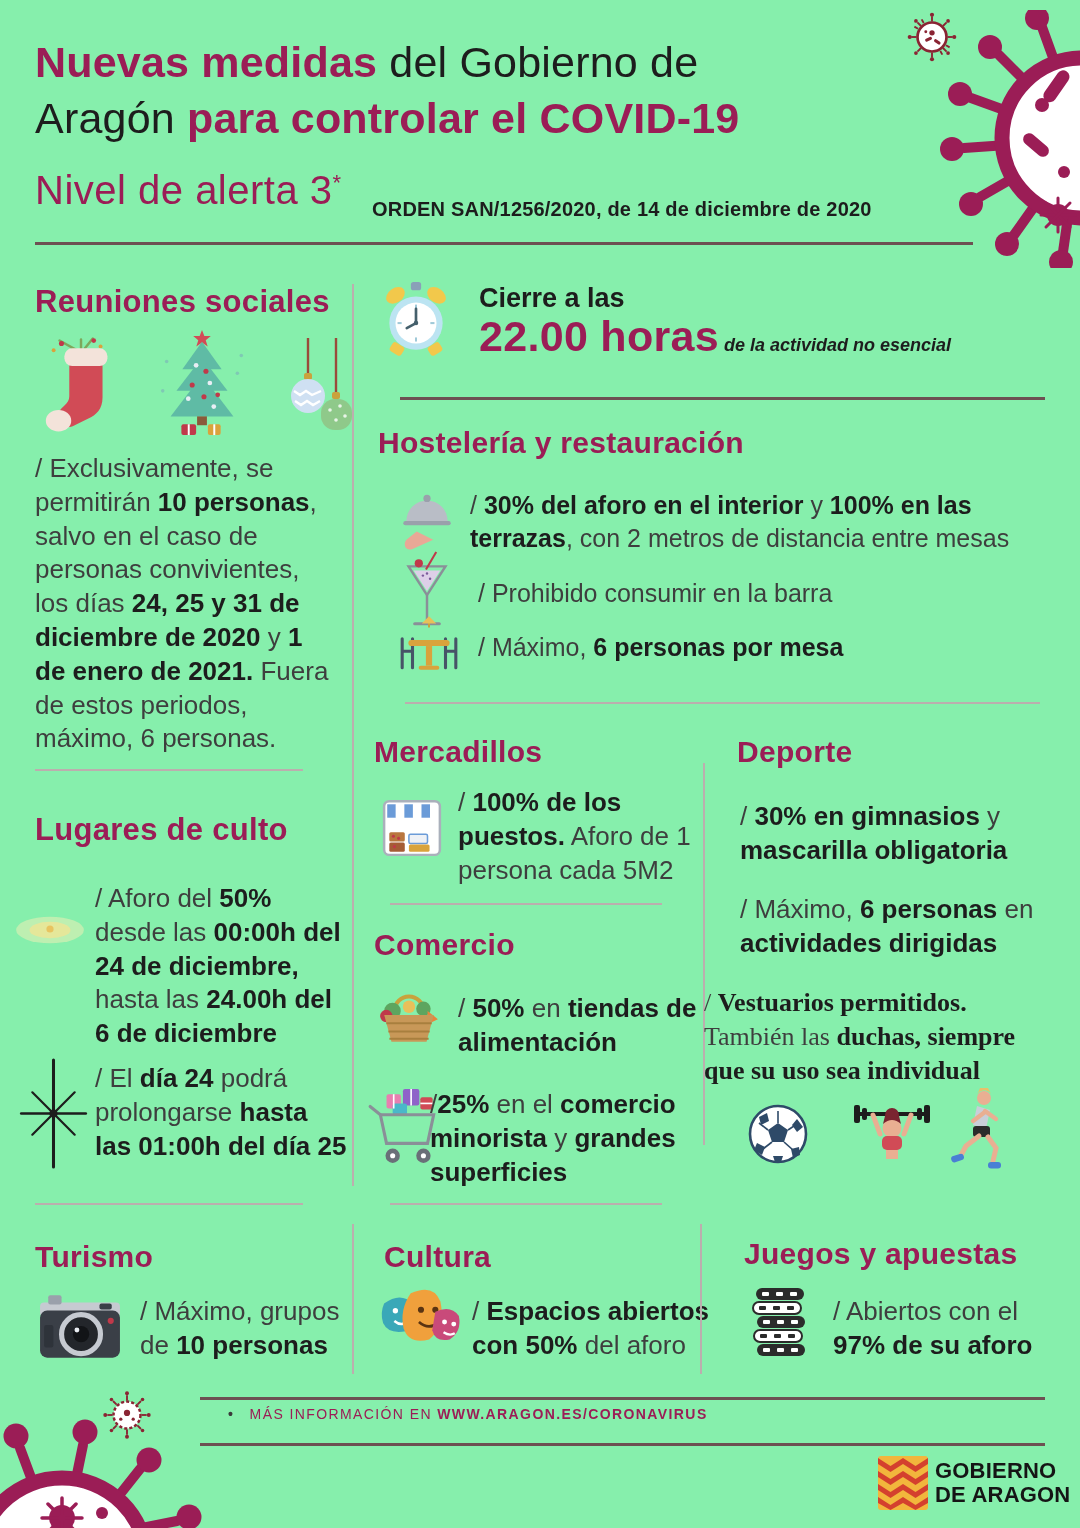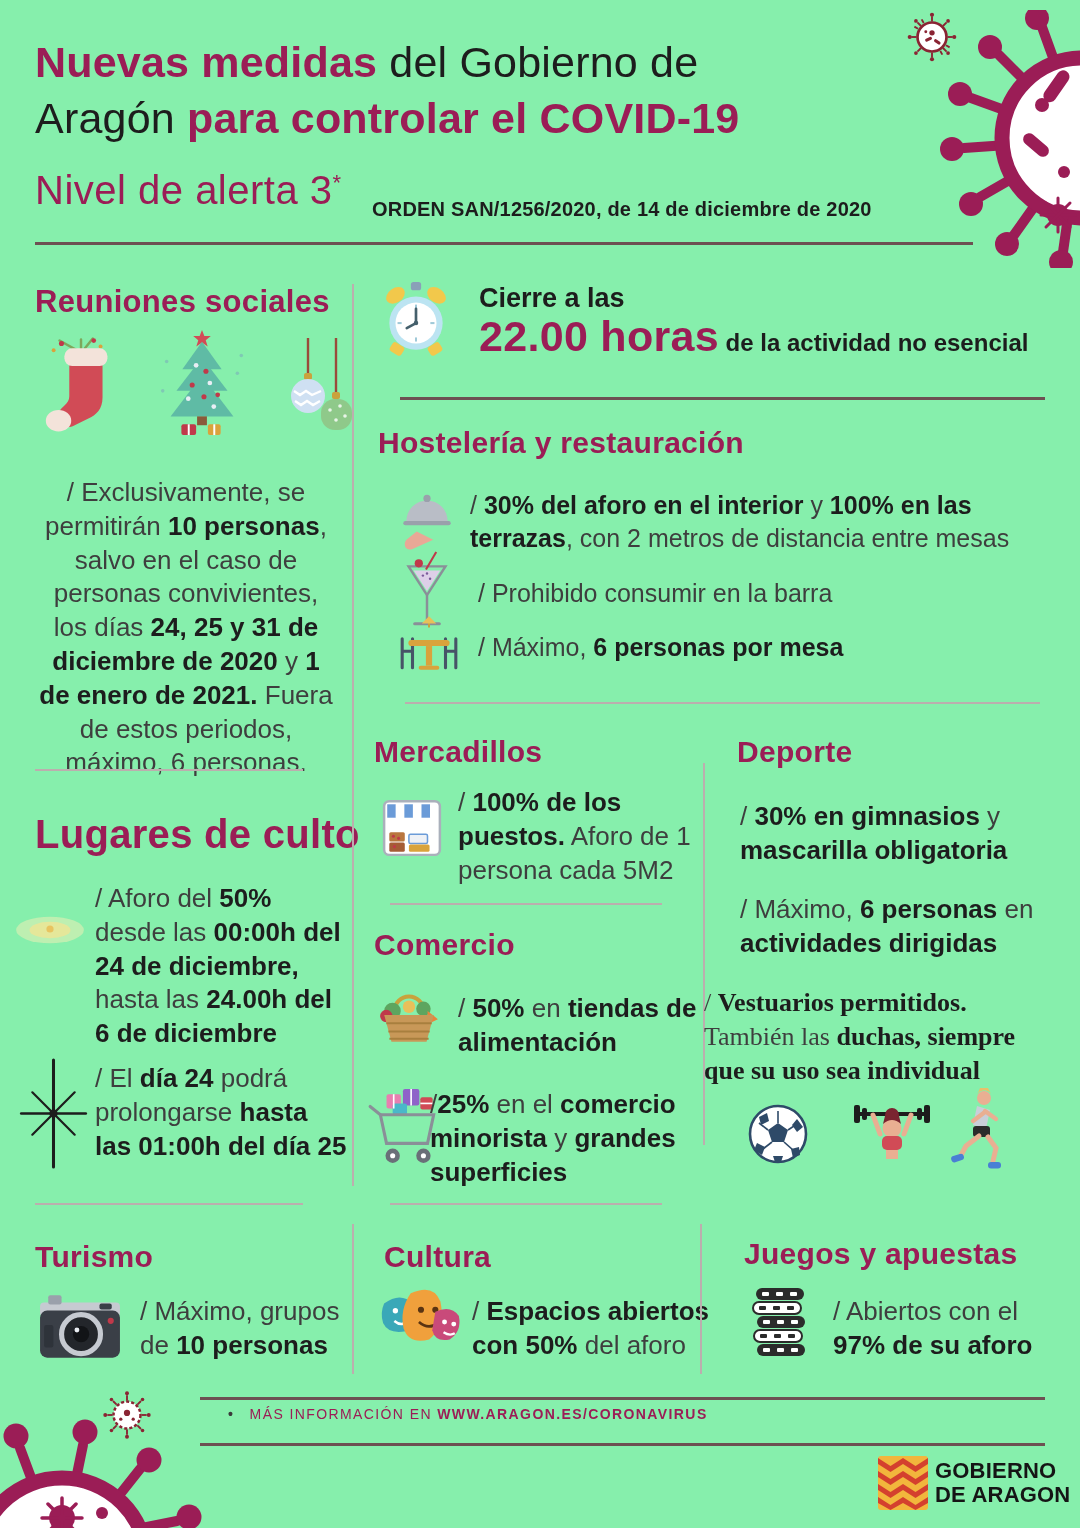--- a/index.html
+++ b/index.html
@@ -13,21 +13,21 @@
   .alert{position:absolute;left:35px;top:168px;font-size:40px;color:var(--accent);font-weight:400;letter-spacing:.5px;}
   .alert sup{font-size:22px;}
   .order{position:absolute;left:372px;top:198px;font-size:20px;font-weight:700;color:var(--ink);letter-spacing:.2px;}
   .sec-h{position:absolute;font-size:30px;font-weight:800;color:var(--accent);letter-spacing:.3px;}
   .txt{position:absolute;font-size:26px;line-height:1.3;color:var(--body);}
   .txt .b{font-weight:700;color:var(--ink);}
   .b{font-weight:700;color:var(--ink);}
   .cierre-intro{position:absolute;left:479px;top:283px;font-size:27px;font-weight:700;color:var(--ink);}
   .cierre-line2{position:absolute;left:479px;top:312px;white-space:nowrap;}
   .time{font-size:43px;font-weight:800;color:var(--accent);letter-spacing:.3px;}
-  .suffix{font-size:24px;font-weight:700;color:var(--ink);}
+  .suffix{font-size:18px;font-weight:700;color:var(--ink);font-style:italic;}
   .rule{position:absolute;background:var(--rule);height:3px;}
   .thin-h{position:absolute;background:var(--divider);height:2px;}
   .thin-v{position:absolute;background:var(--divider);width:2px;}
   .icon{position:absolute;display:block;line-height:0;}
   .xmas-row{position:absolute;left:38px;top:328px;display:flex;gap:26px;align-items:flex-end;}
   .xmas-row .icon{position:static;}
   .footer-text{position:absolute;left:228px;top:1406px;font-size:14px;letter-spacing:1.4px;color:var(--accent);}
   .dot{color:#3a3a3a;font-weight:700;margin-right:10px;}
   .info{font-weight:500;}
   .info-b{font-weight:800;}
@@ -184,25 +184,25 @@
         <g fill="#fff" opacity=".8">
             <circle cx="52" cy="72" r="1.8"></circle>
             <circle cx="62" cy="68" r="1.8"></circle>
             <circle cx="58" cy="82" r="1.8"></circle>
             <circle cx="67" cy="78" r="1.8"></circle>
           </g>
       </svg>
     </span>
   </div>
 
-  <div class="txt" style="left:35px;top:476px;width:302px;text-align:center;"><span>/ Exclusivamente, se permitirán </span><span class="b">10 personas</span><span>, salvo en el caso de personas convivientes, los días </span><span class="b">24, 25 y 31 de diciembre de 2020</span><span> y </span><span class="b">1 de enero de 2021.</span><span> Fuera de estos periodos, máximo, 6 personas.</span></div>
+  <div class="txt" style="left:35px;top:452px;width:302px;"><span>/ Exclusivamente, se permitirán </span><span class="b">10 personas</span><span>, salvo en el caso de personas convivientes, los días </span><span class="b">24, 25 y 31 de diciembre de 2020</span><span> y </span><span class="b">1 de enero de 2021.</span><span> Fuera de estos periodos, máximo, 6 personas.</span></div>
 
   <div class="thin-h" style="left:35px;top:769px;width:268px;"></div>
 
-  <div class="sec-h" style="left:35px;top:812px;font-size:40px;">Lugares de culto</div>
+  <div class="sec-h" style="left:35px;top:812px;font-size:31px;">Lugares de culto</div>
 
   <span class="icon" style="left:12px;top:892px;">
     <svg width="76" height="76" viewBox="0 0 74 74">
       <ellipse cx="37" cy="37" rx="33" ry="13" fill="#f6efb6" opacity=".5"></ellipse>
       <ellipse cx="37" cy="37" rx="20" ry="8" fill="#f1e493" opacity=".75"></ellipse>
       <circle cx="37" cy="36" r="3.5" fill="#e8c05a" opacity=".9"></circle>
     </svg>
   </span>
   <div class="txt" style="left:95px;top:882px;width:248px;"><span>/ Aforo del </span><span class="b">50%</span><span>  desde las </span><span class="b">00:00h del 24 de diciembre,</span><span> hasta las </span><span class="b">24.00h del 6 de diciembre</span></div>
 

